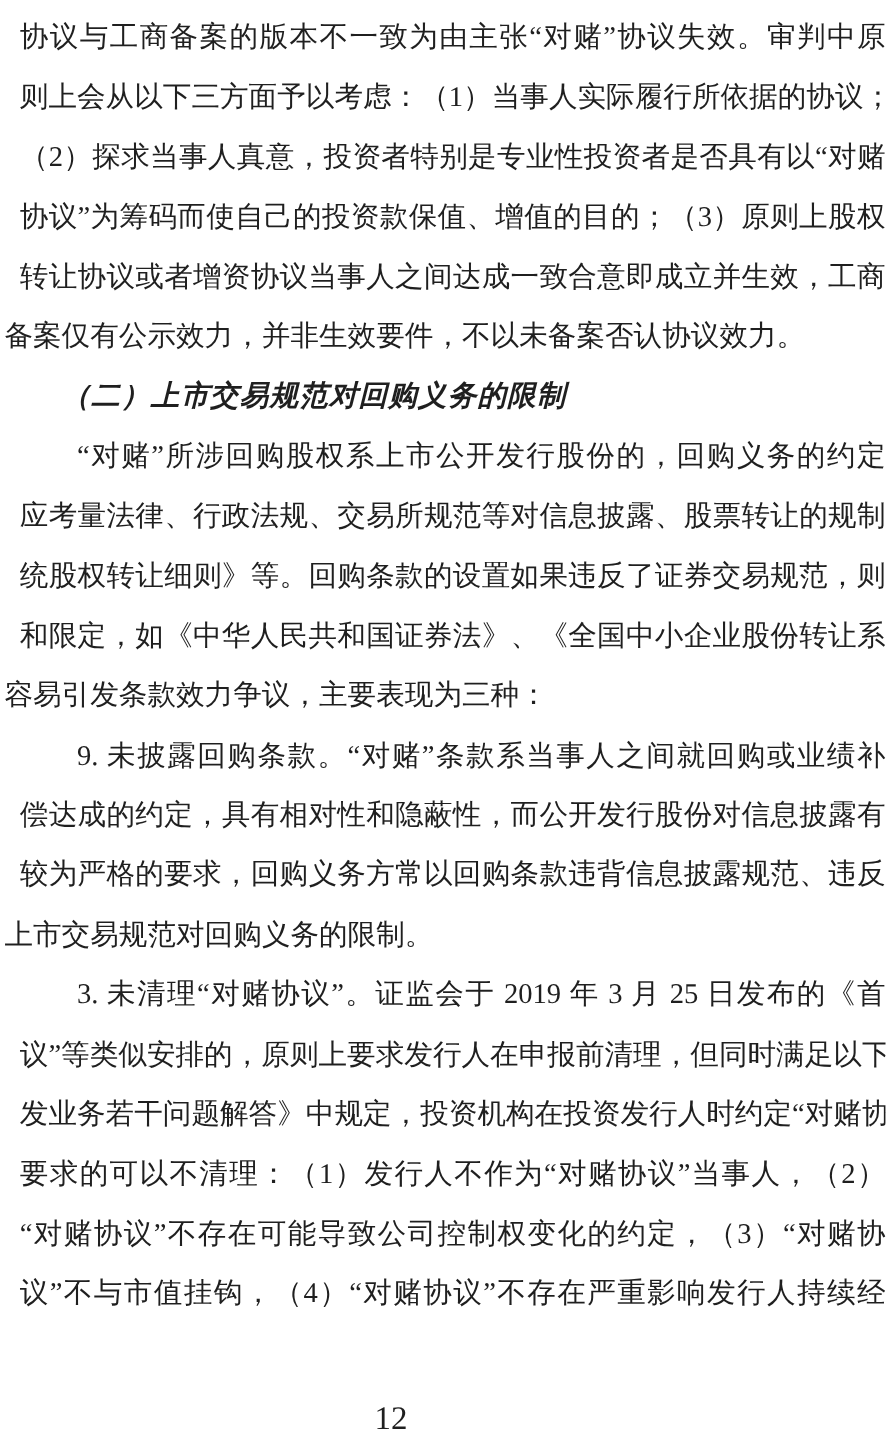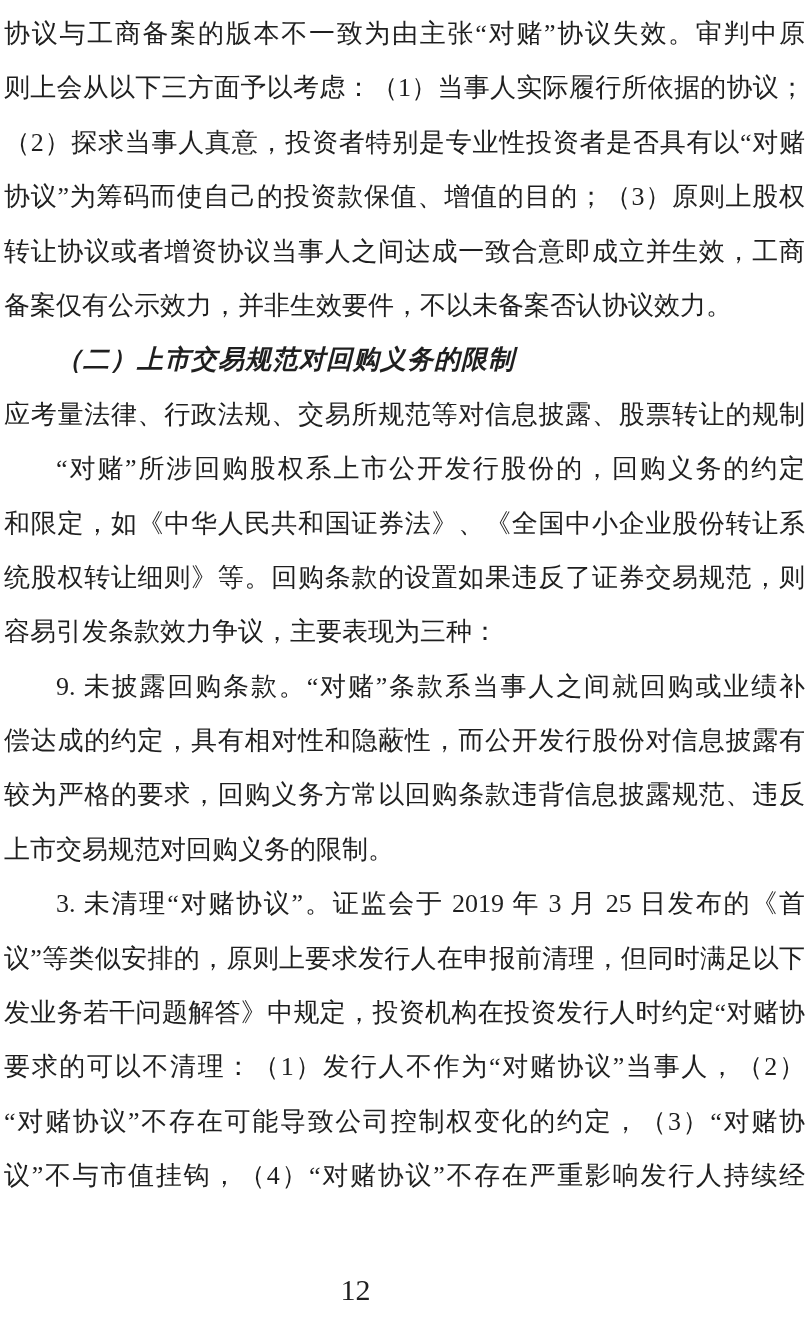--- a/index.html
+++ b/index.html
@@ -35,20 +35,21 @@
     height: 54.4px;
     line-height: 54.4px;
     font-size: 26px;
     white-space: nowrap;
     text-align: justify;
     text-align-last: left;
     overflow: hidden;
   }
   .line.fill {
     text-align-last: justify;
+    margin-left: 14px;
   }
   .line.indent {
     text-indent: 52px;
   }
   .line.heading {
     font-weight: 700;
     letter-spacing: 1px;
     font-style: italic;
   }
   .page-number {
@@ -70,24 +71,24 @@
 
     <div class="line fill">协议与工商备案的版本不一致为由主张“对赌”协议失效。审判中原</div>
     <div class="line fill">则上会从以下三方面予以考虑：（1）当事人实际履行所依据的协议；</div>
     <div class="line fill">（2）探求当事人真意，投资者特别是专业性投资者是否具有以“对赌</div>
     <div class="line fill">协议”为筹码而使自己的投资款保值、增值的目的；（3）原则上股权</div>
     <div class="line fill">转让协议或者增资协议当事人之间达成一致合意即成立并生效，工商</div>
     <div class="line">备案仅有公示效力，并非生效要件，不以未备案否认协议效力。</div>
 
     <div class="line heading indent">（二）上市交易规范对回购义务的限制</div>
 
+    <div class="line fill indent">“对赌”所涉回购股权系上市公开发行股份的，回购义务的约定</div>
     <div class="line fill">应考量法律、行政法规、交易所规范等对信息披露、股票转让的规制</div>
-    <div class="line fill indent">“对赌”所涉回购股权系上市公开发行股份的，回购义务的约定</div>
+    <div class="line fill">统股权转让细则》等。回购条款的设置如果违反了证券交易规范，则</div>
     <div class="line fill">和限定，如《中华人民共和国证券法》、《全国中小企业股份转让系</div>
-    <div class="line fill">统股权转让细则》等。回购条款的设置如果违反了证券交易规范，则</div>
     <div class="line">容易引发条款效力争议，主要表现为三种：</div>
 
     <div class="line fill indent">9. 未披露回购条款。“对赌”条款系当事人之间就回购或业绩补</div>
     <div class="line fill">偿达成的约定，具有相对性和隐蔽性，而公开发行股份对信息披露有</div>
     <div class="line fill">较为严格的要求，回购义务方常以回购条款违背信息披露规范、违反</div>
     <div class="line">上市交易规范对回购义务的限制。</div>
 
     <div class="line fill indent">3. 未清理“对赌协议”。证监会于 2019 年 3 月 25 日发布的《首</div>
     <div class="line fill">议”等类似安排的，原则上要求发行人在申报前清理，但同时满足以下</div>
     <div class="line fill">发业务若干问题解答》中规定，投资机构在投资发行人时约定“对赌协</div>

